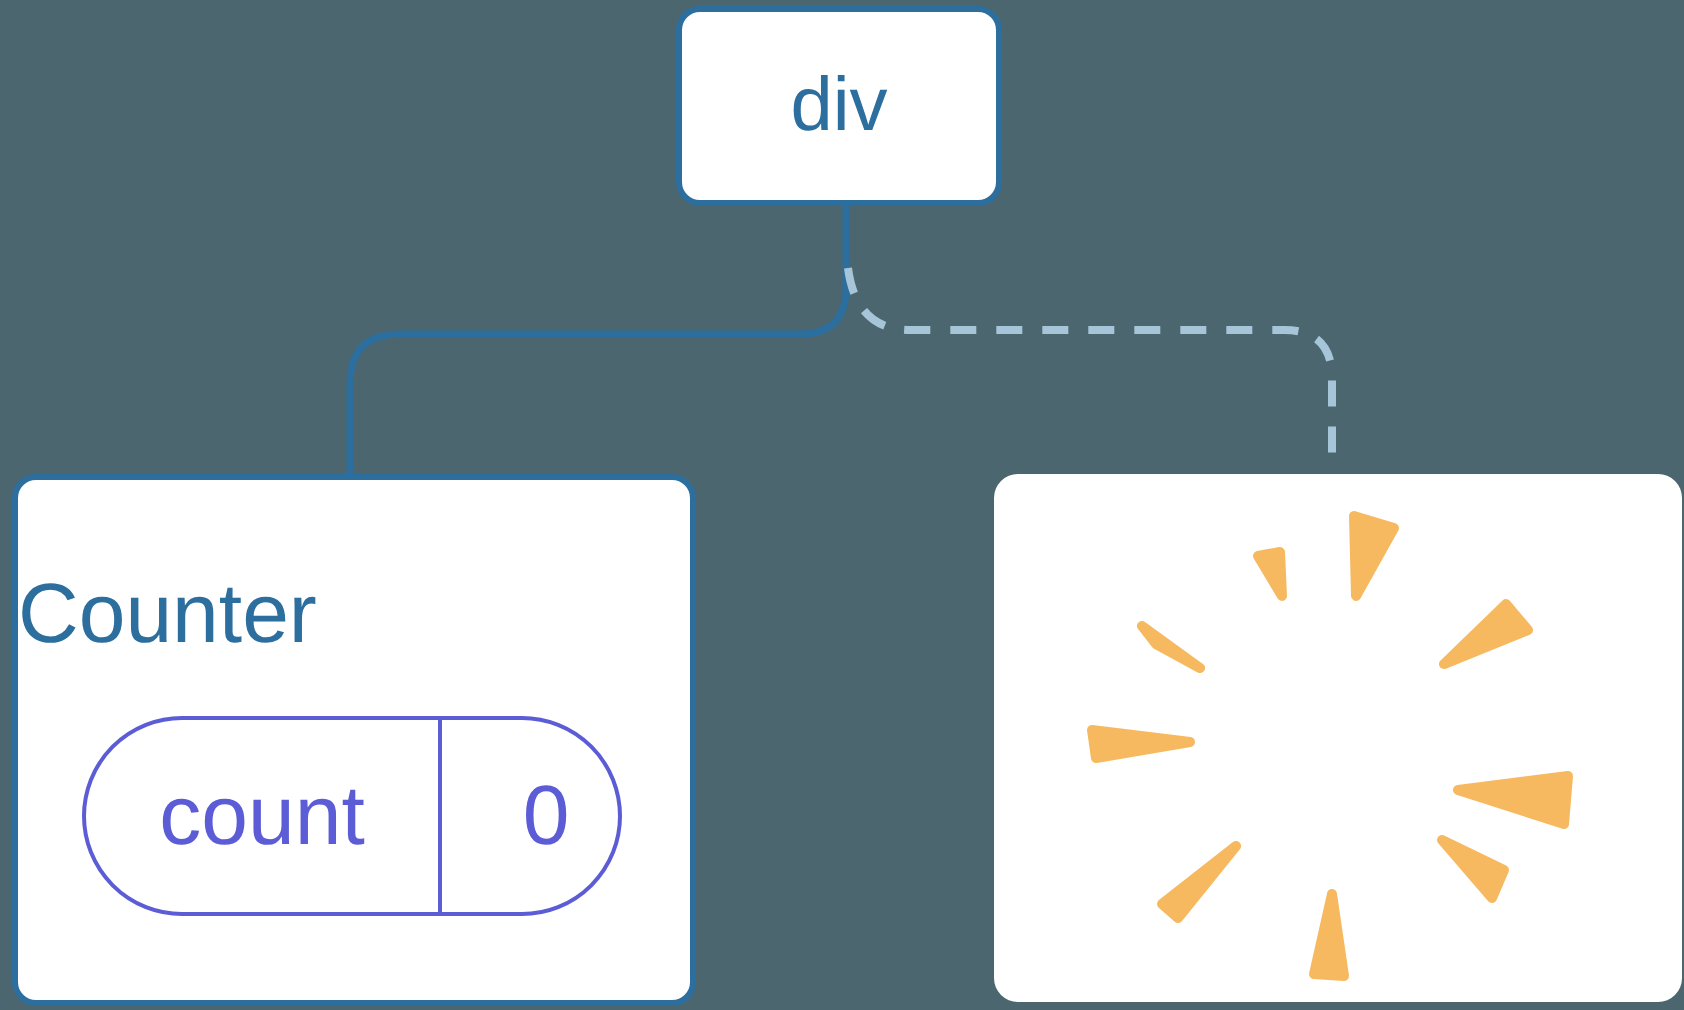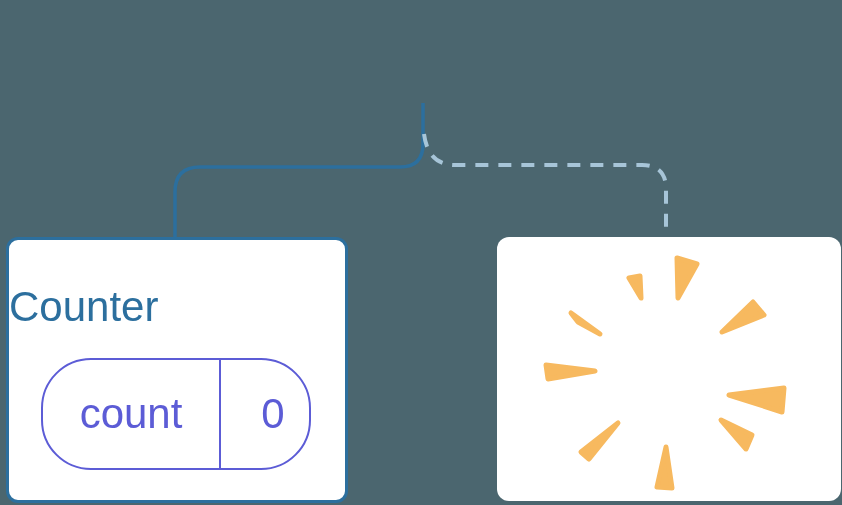--- a/index.html
+++ b/index.html
@@ -29,21 +29,21 @@
     left:6px;top:237px;width:342px;height:266px;
     border:3px solid #2C6F9E;
   }
   .counter-title{
     position:absolute;left:0;top:46px;width:100%;
     text-align:left;color:#2C6F9E;
     font-size:42px;font-weight:500;line-height:1;
   }
   .state-pill{
     position:absolute;left:32px;top:118px;
-    width:270px;height:112px;
+    width:270px;height:100px;
     border:2px solid #5C5CD6;border-radius:50px;
     box-sizing:border-box;
     display:flex;align-items:stretch;
     color:#5C5CD6;font-size:42px;gap:16px;
   }
   .state-key{
     width:178px;box-sizing:border-box;
     border-right:2px solid #5C5CD6;
     display:flex;align-items:center;justify-content:center;
   }
@@ -58,20 +58,23 @@
 </head>
 <body>
 
 <div class="canvas">
 
   <svg class="edges" viewBox="0 0 842 505" xmlns="http://www.w3.org/2000/svg">
     <path d="M 423 103 L 423 144 Q 423 167 400 167 L 200 167 Q 175 167 175 192 L 175 237" fill="none" stroke="#2C6F9E" stroke-width="3.5"></path>
     <path d="M 424 134 Q 428 165 455 165 L 642 165 Q 666 165 666 189 L 666 236" fill="none" stroke="#A7C5D8" stroke-width="4" stroke-dasharray="13 10"></path>
   </svg>
 
+  <div class="card node-root">
+    <span class="label">div</span>
+  </div>
 
   <div class="card node-counter">
     <div class="counter-title">Counter</div>
     <div class="state-pill">
       <span class="state-key">count</span>
       <span class="state-value">0</span>
     </div>
   </div>
 
   <div class="card node-removed">

